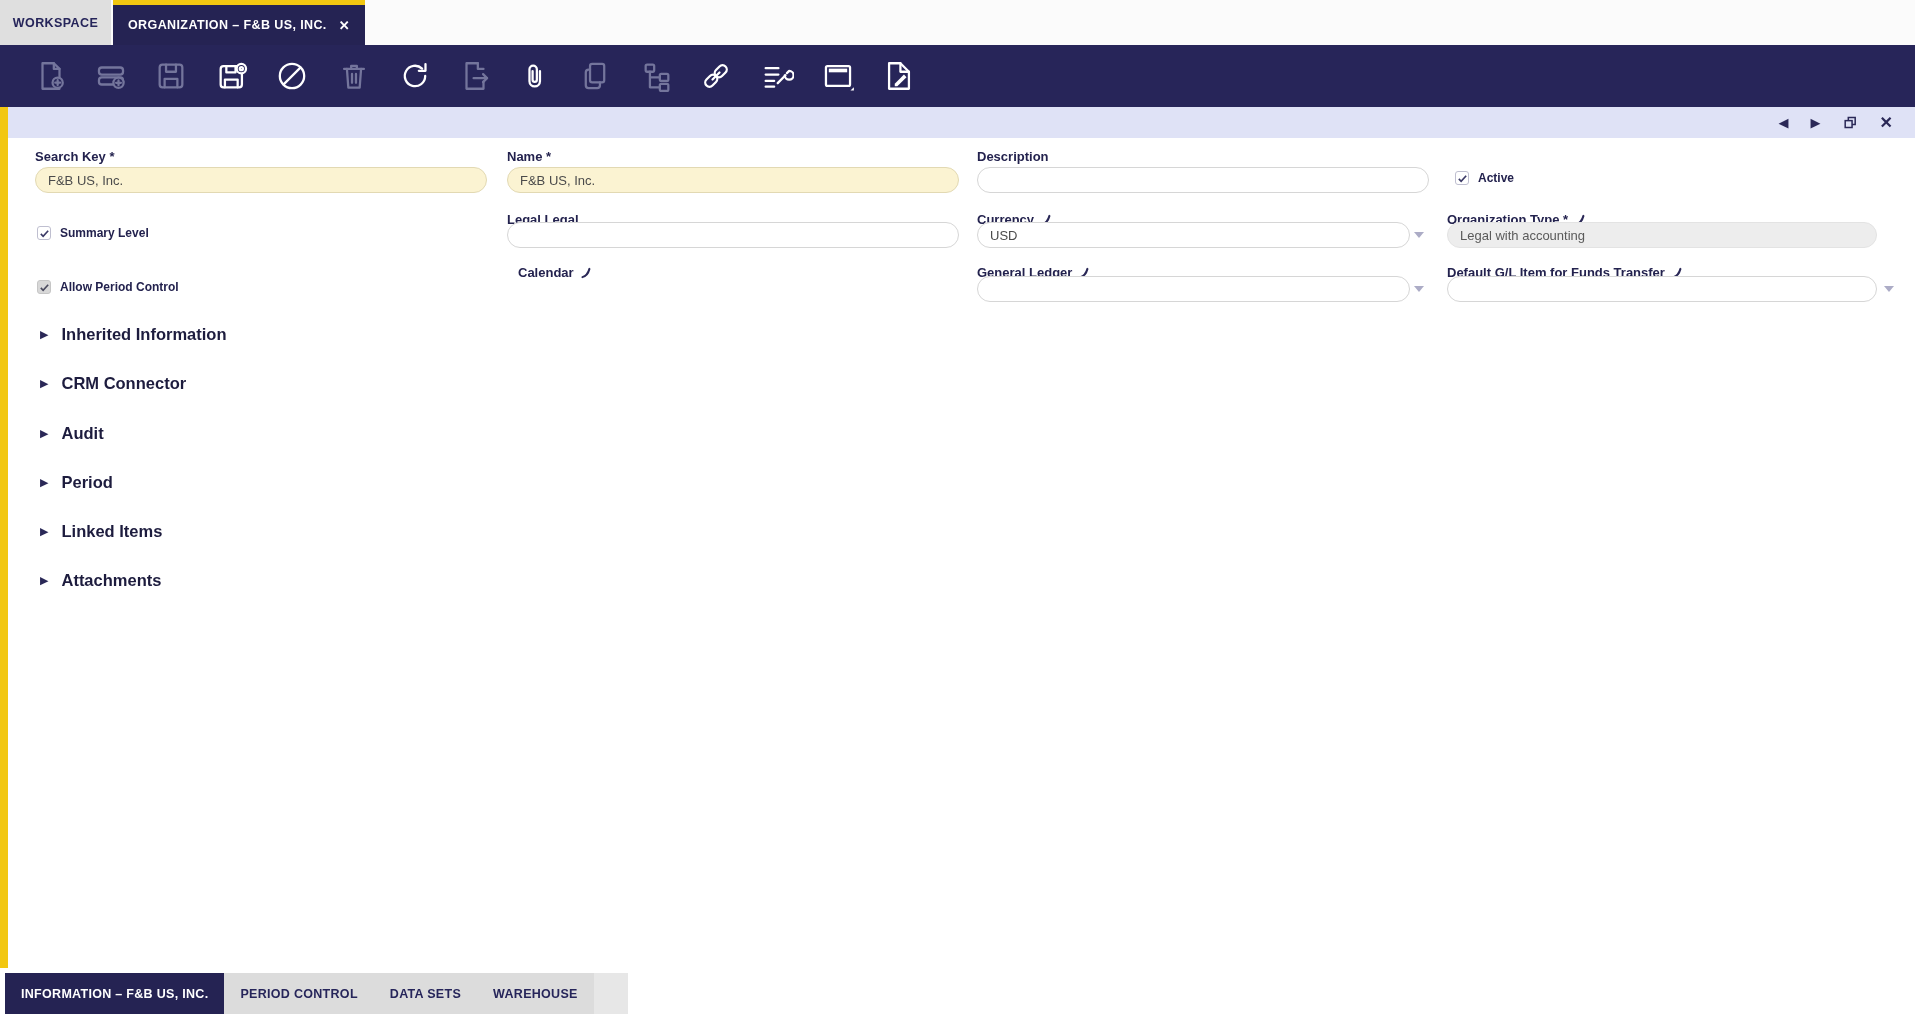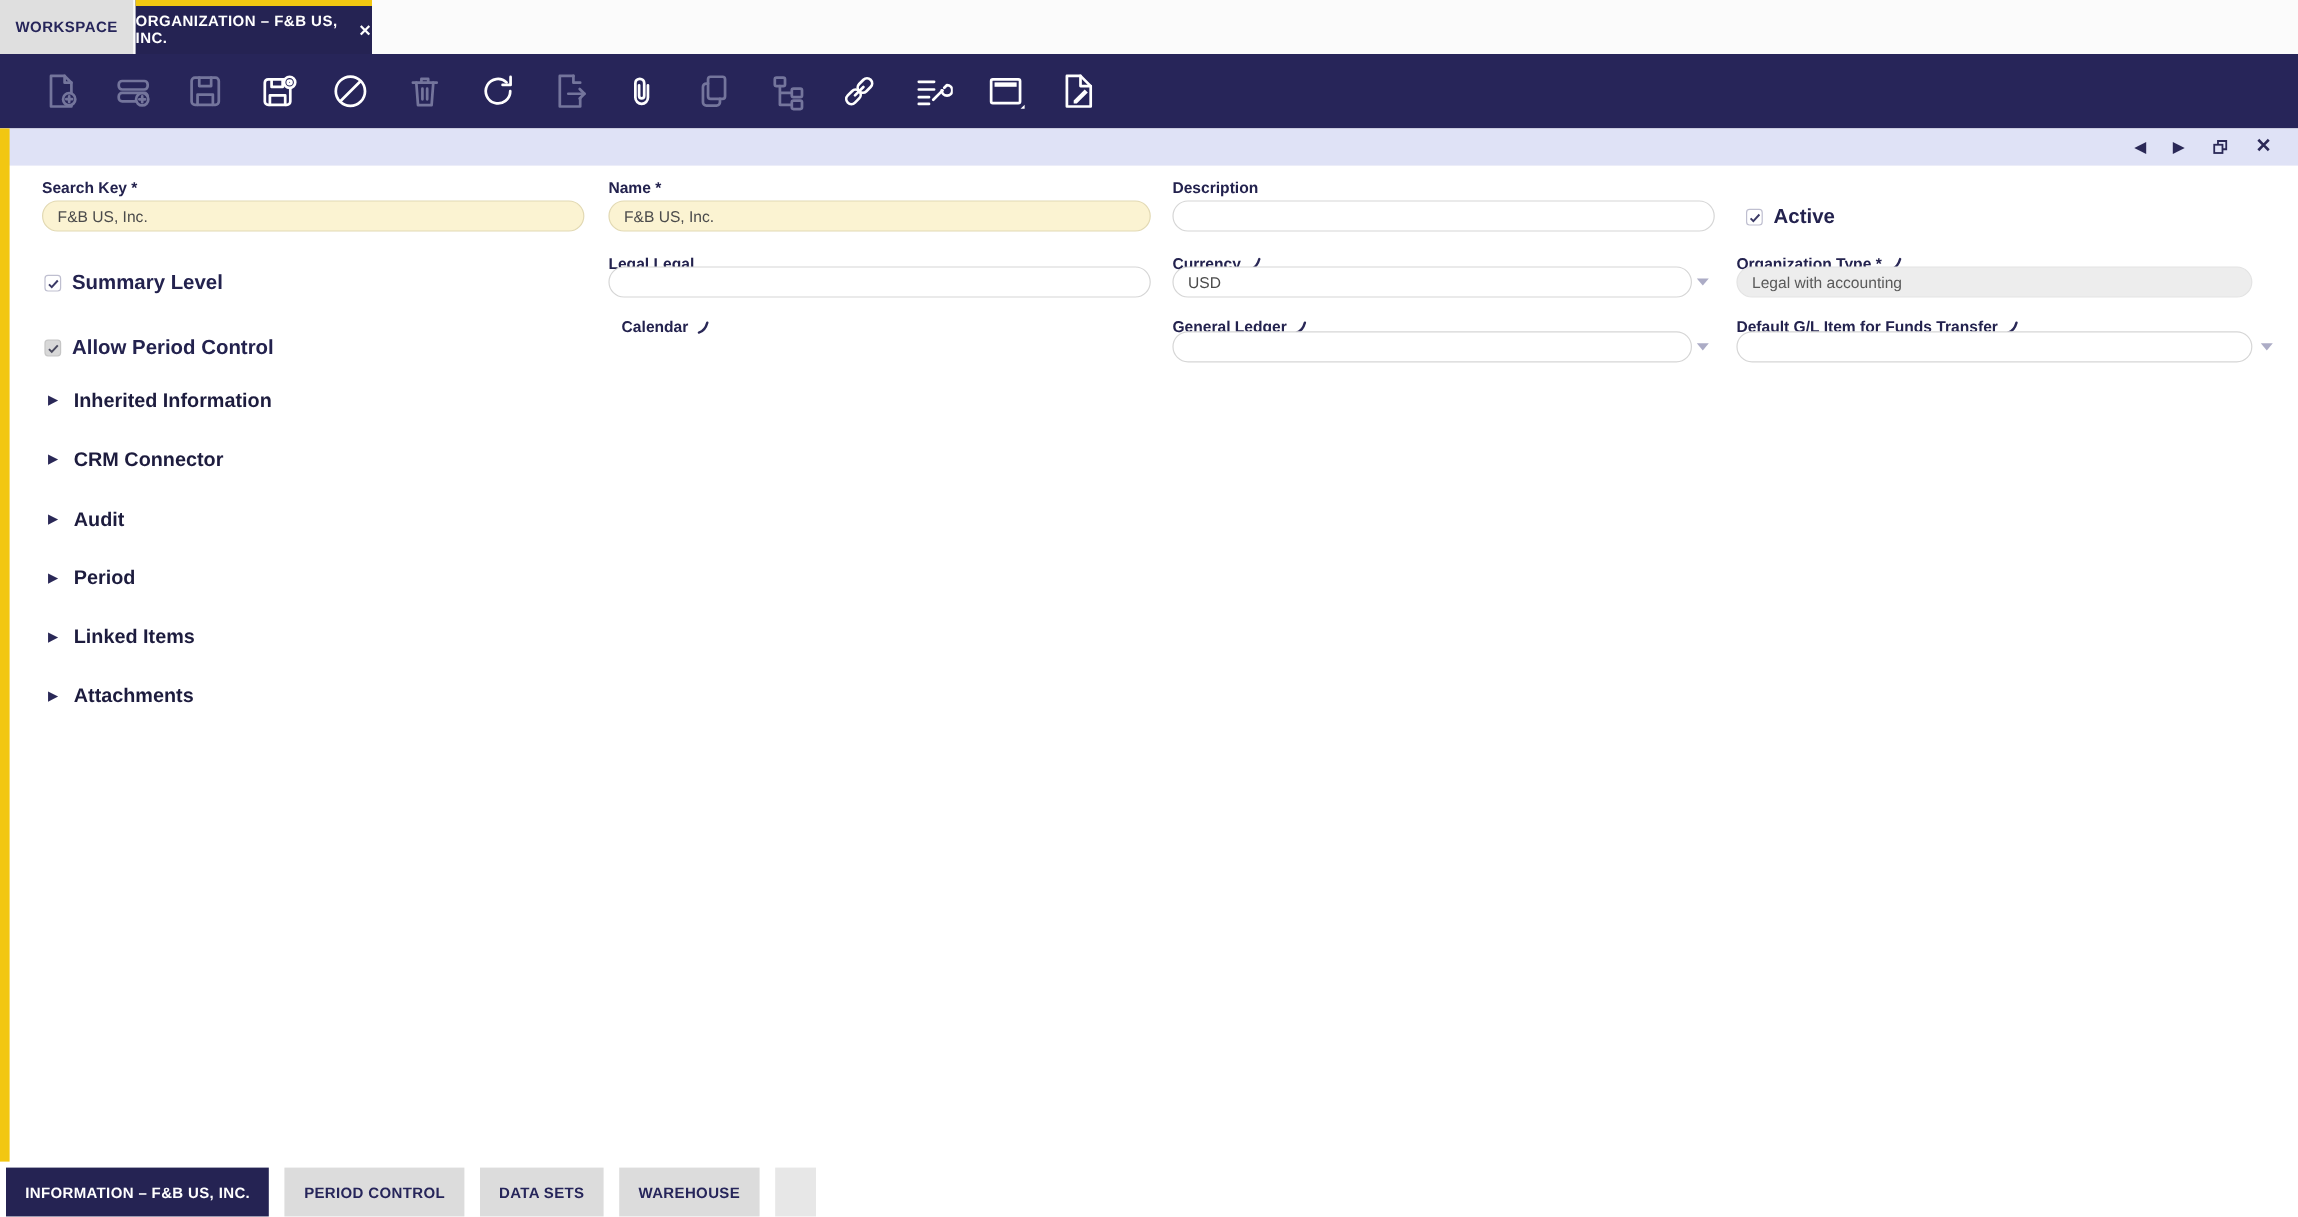--- a/index.html
+++ b/index.html
@@ -4,21 +4,21 @@
 <style>
   html,body{margin:0;padding:0;background:#fff;}
   .app{position:relative;width:1915px;height:1014px;background:#FFFFFF;overflow:hidden;
        font-family:"Liberation Sans",sans-serif;}
 
   
   .tabbar{position:absolute;left:0;top:0;width:100%;height:45px;background:#FBFBFB;}
   .tab-workspace{position:absolute;left:0;top:0;width:111px;height:45px;background:#DFDFDF;
        color:#26255A;font-weight:700;font-size:12.5px;letter-spacing:.4px;
        display:flex;align-items:center;justify-content:center;cursor:pointer;}
-  .tab-org{position:absolute;left:113px;top:0;width:197px;height:45px;background:#252353;
+  .tab-org{position:absolute;left:113px;top:0;width:252px;height:45px;background:#252353;
        border-top:5px solid #F2C711;box-sizing:border-box;color:#FFFFFF;font-weight:700;
        font-size:12.5px;letter-spacing:.4px;display:flex;align-items:center;justify-content:center;
        gap:12px;cursor:pointer;}
   .tab-close{font-size:13px;line-height:1;cursor:pointer;}
 
   
   .toolbar{position:absolute;left:0;top:45px;width:100%;height:62px;background:#272559;}
   .tbtn{position:absolute;top:11px;width:40px;height:40px;border:none;background:transparent;
         display:flex;align-items:center;justify-content:center;padding:0;cursor:pointer;}
   .tbtn svg{width:34px;height:34px;display:block;}
@@ -46,31 +46,31 @@
   .finput.mandatory{background:#FBF3D2;border-color:#E2D9B3;}
   .finput.readonly{background:#EDEDED;border-color:#E3E3E3;color:#5A5A5A;}
   .dd-arrow{position:absolute;width:0;height:0;border-left:5px solid transparent;
        border-right:5px solid transparent;border-top:6px solid #ACACC6;cursor:pointer;}
 
   .checkbox{position:absolute;display:flex;align-items:center;gap:9px;cursor:pointer;}
   .cbox{width:14px;height:14px;box-sizing:border-box;border:1px solid #BFBFD0;border-radius:3px;
        background:#fff;display:flex;align-items:center;justify-content:center;}
   .cbox svg{width:11px;height:11px;display:block;}
   .cbox.ro{background:#D8D8D8;border-color:#C6C6C6;}
-  .cblabel{font-size:17px;font-weight:600;color:#23224E;white-space:nowrap;}
+  .cblabel{font-size:12px;font-weight:600;color:#23224E;white-space:nowrap;}
 
   
   .section{position:absolute;left:40px;height:28px;display:flex;align-items:center;gap:13px;
        cursor:pointer;}
   .tri{font-size:11px;color:#2A2857;line-height:1;}
   .sec-label{font-size:16.5px;font-weight:700;color:#1D1C3E;white-space:nowrap;}
 
   
   .bottom-bar{position:absolute;left:0;bottom:0;width:100%;height:41px;background:#FFFFFF;
-       display:flex;gap:13px;padding-left:5px;box-sizing:border-box;}
+       display:flex;padding-left:5px;box-sizing:border-box;}
   .btab{height:41px;display:flex;align-items:center;justify-content:center;padding:0 16px;
        background:#DCDCDC;color:#26255A;font-size:12.5px;font-weight:700;letter-spacing:.3px;
        white-space:nowrap;cursor:pointer;}
   .btab.active{background:#252353;color:#FFFFFF;min-width:178px;}
   .btab.filler{width:34px;padding:0;background:#E7E7E7;cursor:default;}
 </style>
 </head>
 <body>
 
 <div class="app">

